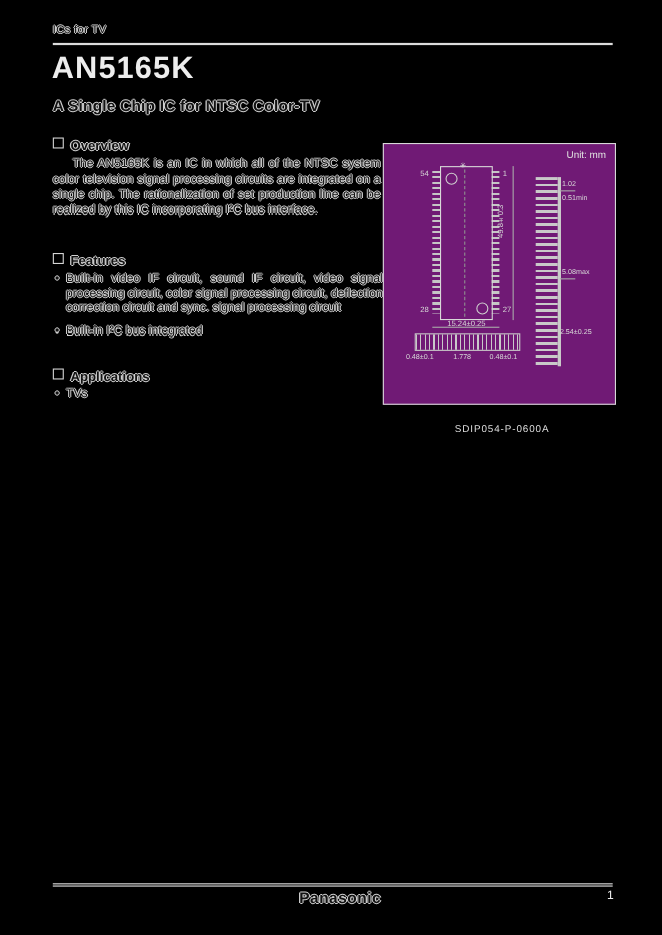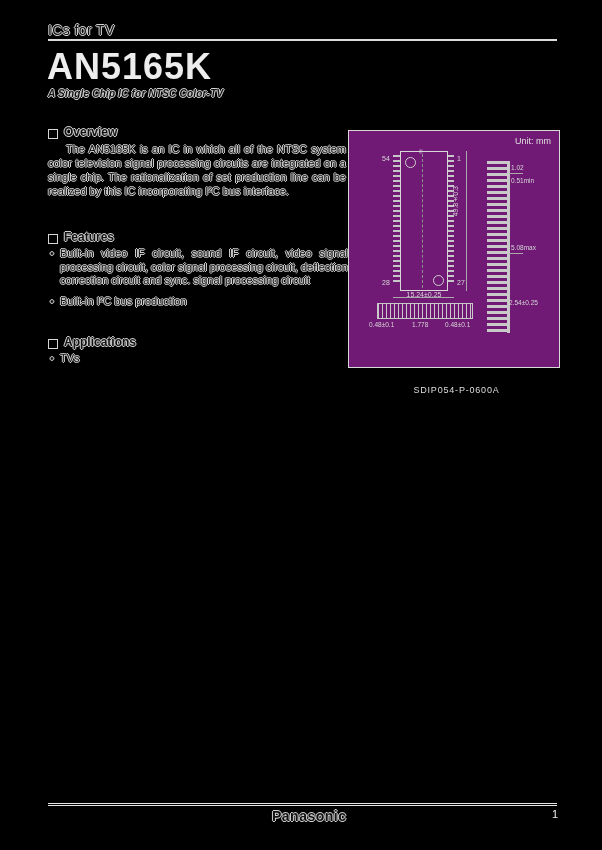--- a/index.html
+++ b/index.html
@@ -7,25 +7,25 @@
     width:602px;height:850px;background:#000;position:relative;overflow:hidden;
     font-family:"Liberation Sans", sans-serif;color:#ddd;
   }
   .abs{position:absolute;}
   
   .outline-text{
     color:#121212;
     text-shadow:-1px 0 0 #cfcfcf,1px 0 0 #cfcfcf,0 -1px 0 #cfcfcf,0 1px 0 #cfcfcf;
   }
   .solid-text{color:#ededed;}
-  .hdr-cat{left:48px;top:22px;font-size:14px;letter-spacing:.4px;}
+  .hdr-cat{left:48px;top:22px;font-size:10px;letter-spacing:.4px;}
   .hdr-rule{left:48px;top:39px;width:509px;height:2px;background:#dcdcdc;}
-  .part-no{left:47px;top:46px;font-size:36px;font-weight:bold;letter-spacing:1px;}
-  .subtitle{left:48px;top:88px;font-size:10px;font-weight:bold;letter-spacing:.2px;font-style:italic;}
-  .sec-head{font-size:12px;font-weight:bold;display:flex;align-items:flex-end;gap:6px;}
+  .part-no{left:47px;top:46px;font-size:28px;font-weight:bold;letter-spacing:1px;}
+  .subtitle{left:48px;top:88px;font-size:14px;font-weight:bold;letter-spacing:.2px;}
+  .sec-head{font-size:12px;font-weight:bold;display:flex;align-items:flex-start;gap:6px;}
   .sec-square{width:8px;height:8px;border:1.5px solid #d6d6d6;display:inline-block;background:transparent;}
   .body-text{left:48px;top:142px;width:298px;font-size:11px;line-height:14px;text-align:justify;}
   .body-text p{margin:0;text-indent:18px;}
   .list{width:298px;font-size:11px;line-height:13.5px;text-align:justify;}
   .li{position:relative;padding-left:10px;margin:0 0 7px 0;}
   .li .blt{position:absolute;left:0;top:0;}
   
   .diag{left:348px;top:130px;width:210px;height:236px;border:1.5px solid #d8d8d8;background:#701a75;}
   .diag .abs{position:absolute;}
   .unit{right:8px;top:5px;font-size:9px;color:#e0e0e0;}
@@ -70,21 +70,21 @@
   <span class="sec-square"></span>
   <span class="outline-text">Features</span>
 </div>
 <div class="abs list" style="left:50px;top:247px;">
   <div class="li">
     <span class="blt outline-text">•</span>
     <span class="outline-text">Built-in video IF circuit, sound IF circuit, video signal processing circuit, color signal processing circuit, deflection correction circuit and sync. signal processing circuit</span>
   </div>
   <div class="li">
     <span class="blt outline-text">•</span>
-    <span class="outline-text">Built-in I²C bus production</span>
+    <span class="outline-text">Built-in I²C bus integrated</span>
   </div>
 </div>
 
 <div class="abs sec-head" style="left:48px;top:335px;">
   <span class="sec-square"></span>
   <span class="outline-text">Applications</span>
 </div>
 <div class="abs list" style="left:50px;top:352px;">
   <div class="li">
     <span class="blt outline-text">•</span>

